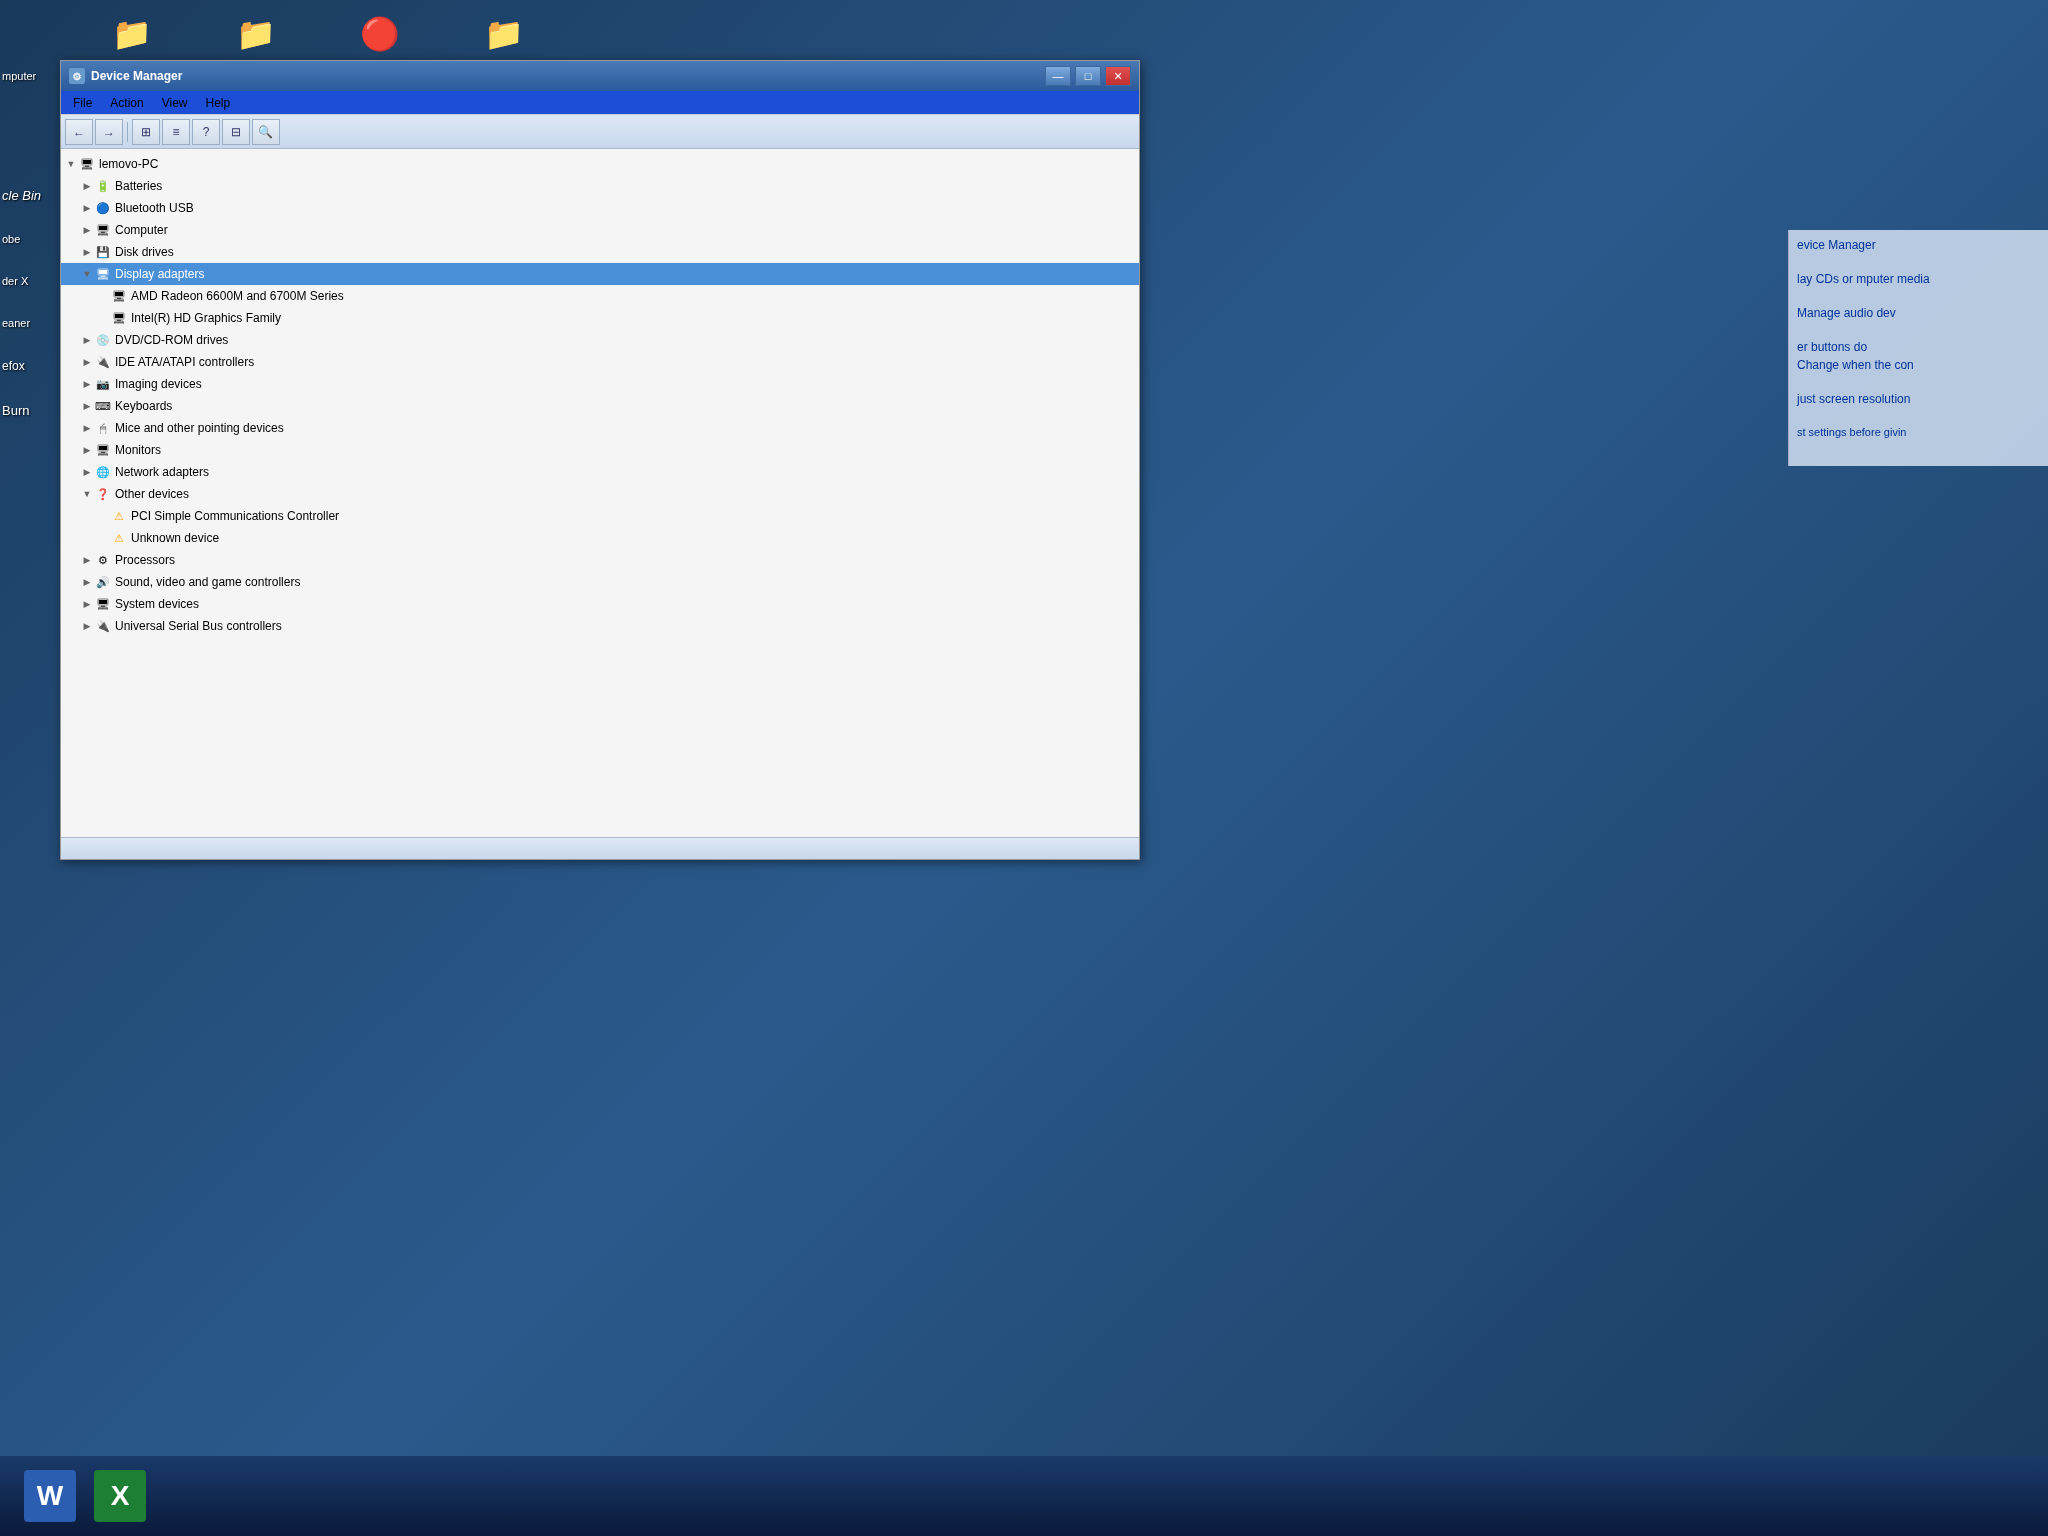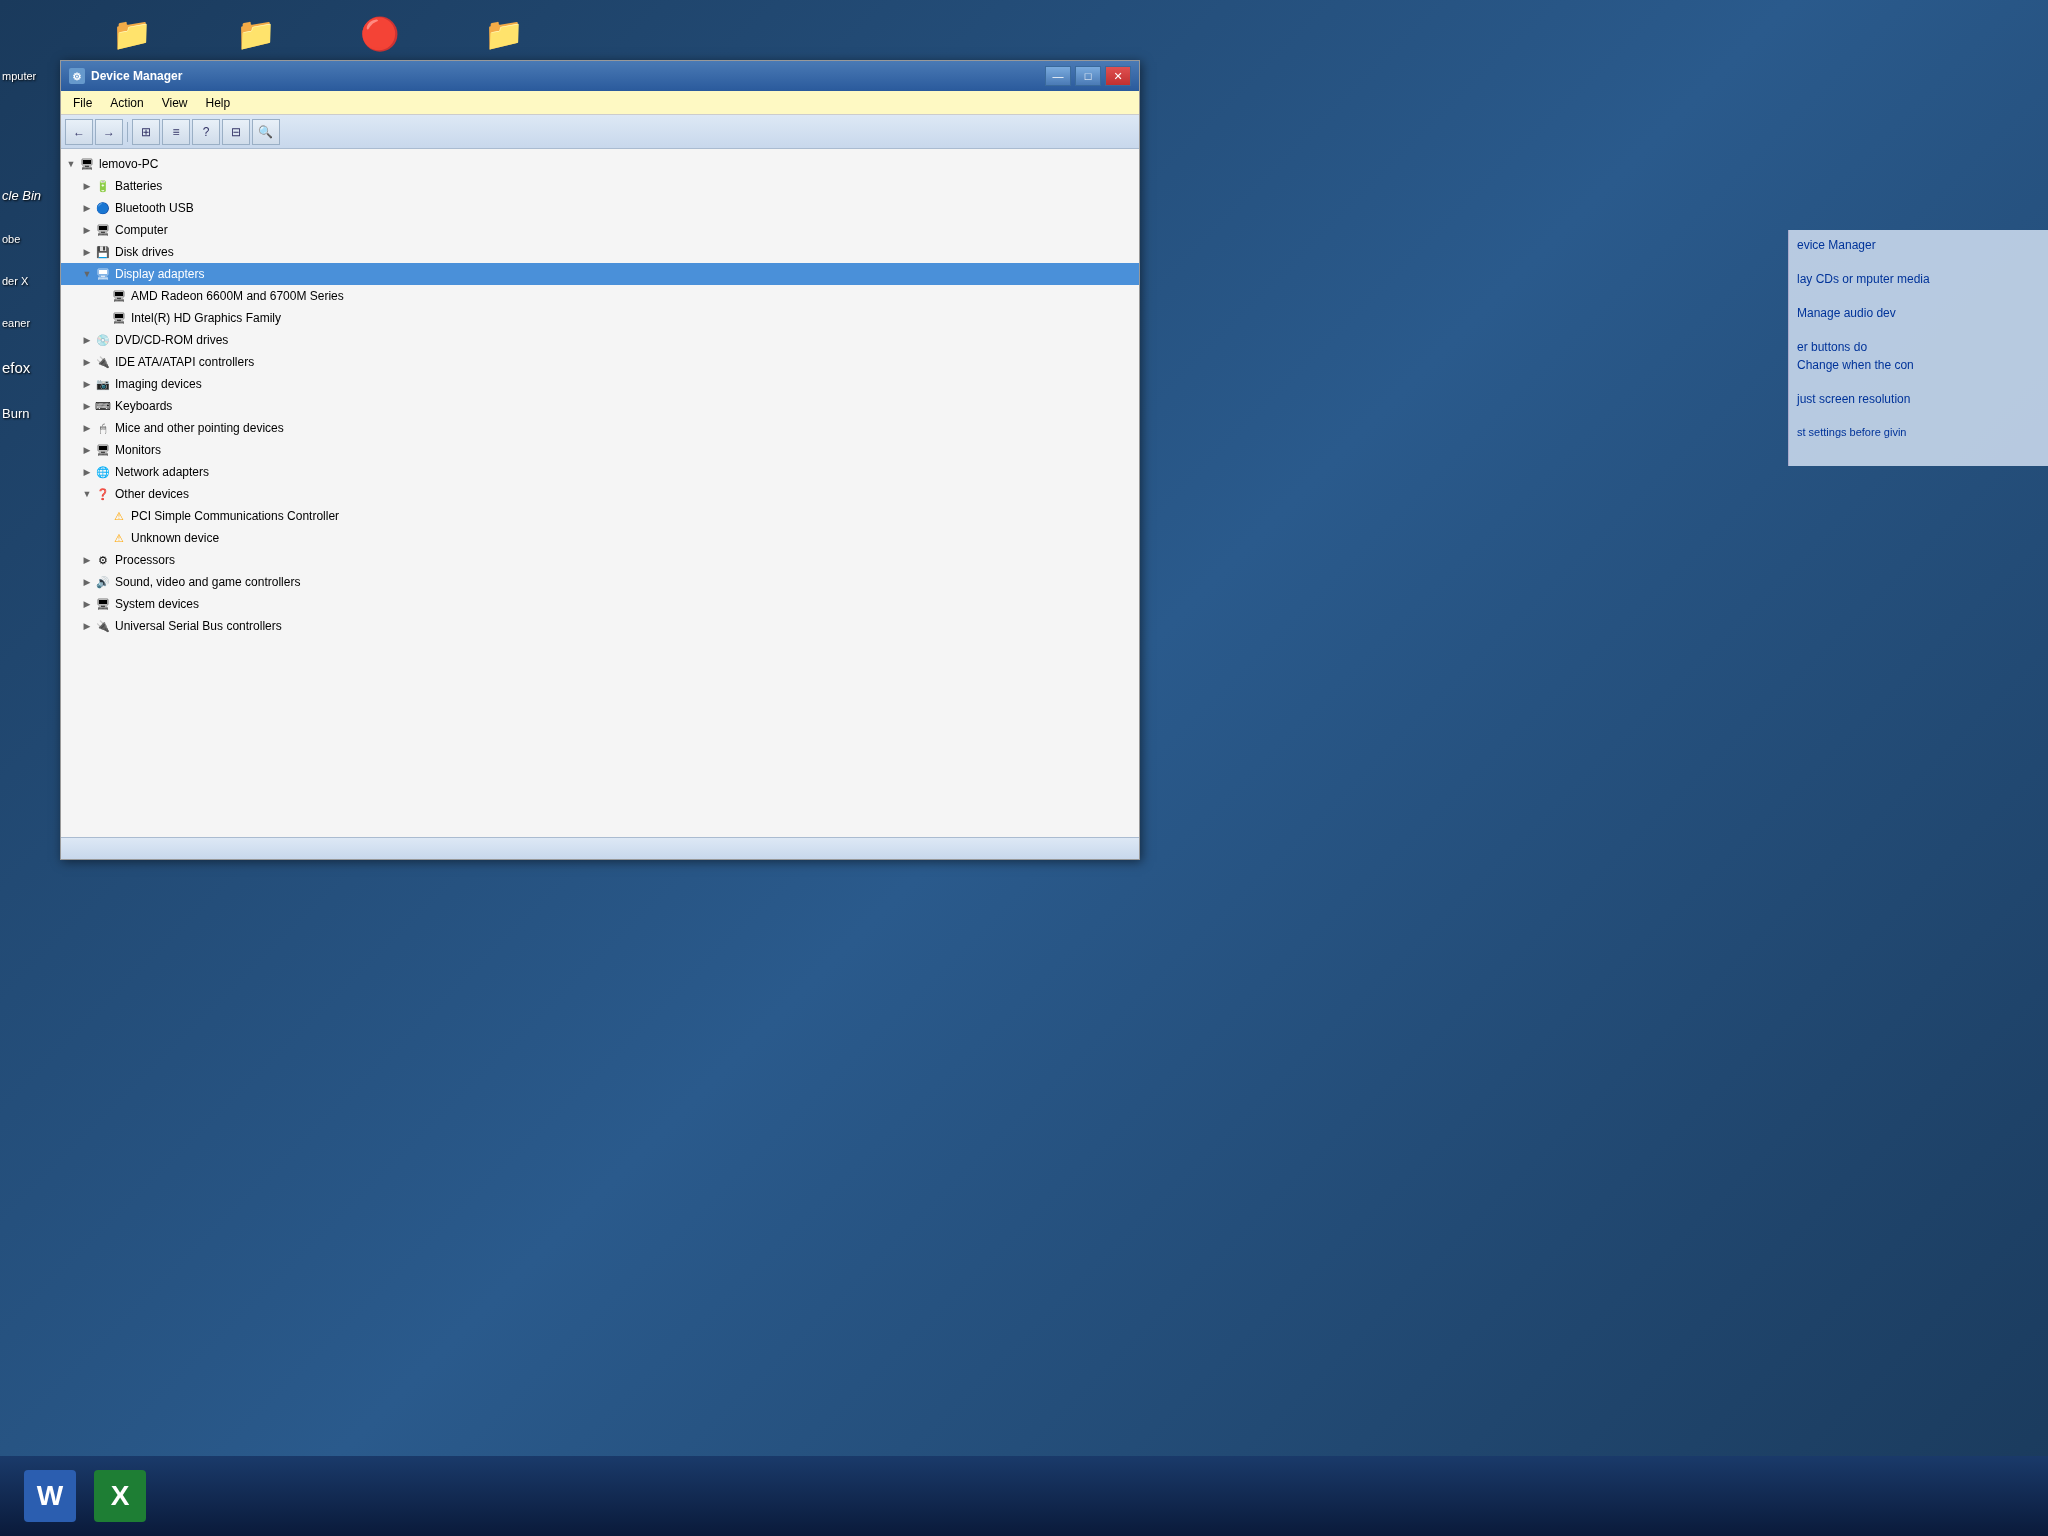--- a/index.html
+++ b/index.html
@@ -83,21 +83,21 @@
       font-size: 11px;
     }
 
     .win-btn.close {
       background: linear-gradient(to bottom, #e05050, #c03030);
     }
 
     
     .menu-bar {
       height: 24px;
-      background: #fef9c3;
+      background: #1d4ed8;
       border-bottom: 1px solid #ccc;
       display: flex;
       align-items: center;
       padding: 0 4px;
       gap: 2px;
     }
 
     .menu-item {
       padding: 2px 8px;
       cursor: pointer;
@@ -285,21 +285,21 @@
       <div class="desktop-icon-img">📁</div>
     </div>
   </div>
 
   <div style="position:absolute;left:0;top:70px;width:55px;display:flex;flex-direction:column;gap:30px;padding-left:2px;">
     <div style="color:white;font-size:11px;text-shadow:1px 1px 2px black;">mputer</div>
     <div style="color:white;font-size:13px;text-shadow:1px 1px 2px black;margin-top:76px;font-style:italic;">cle Bin</div>
     <div style="color:white;font-size:11px;text-shadow:1px 1px 2px black;">obe</div>
     <div style="color:white;font-size:11px;text-shadow:1px 1px 2px black;">der X</div>
     <div style="color:white;font-size:11px;text-shadow:1px 1px 2px black;">eaner</div>
-    <div style="color:white;font-size:15px;text-shadow:1px 1px 2px black;">efox</div>
+    <div style="color:white;font-size:12px;text-shadow:1px 1px 2px black;">efox</div>
     <div style="color:white;font-size:13px;text-shadow:1px 1px 2px black;">Burn</div>
   </div>
 
   <div style="position:absolute;right:0;top:230px;width:260px;background:rgba(200,215,235,0.9);padding:8px;border-left:1px solid #aac;">
     <div style="color:#003399;font-size:12px;margin-bottom:20px;cursor:pointer;">evice Manager</div>
     <div style="color:#003399;font-size:12px;margin-bottom:20px;cursor:pointer;">lay CDs or mputer media</div>
     <div style="color:#003399;font-size:12px;margin-bottom:20px;cursor:pointer;">Manage audio dev</div>
     <div style="color:#003399;font-size:12px;margin-bottom:4px;cursor:pointer;">er buttons do</div>
     <div style="color:#003399;font-size:12px;margin-bottom:20px;cursor:pointer;">Change when the con</div>
     <div style="color:#003399;font-size:12px;margin-bottom:20px;cursor:pointer;">just screen resolution</div>

